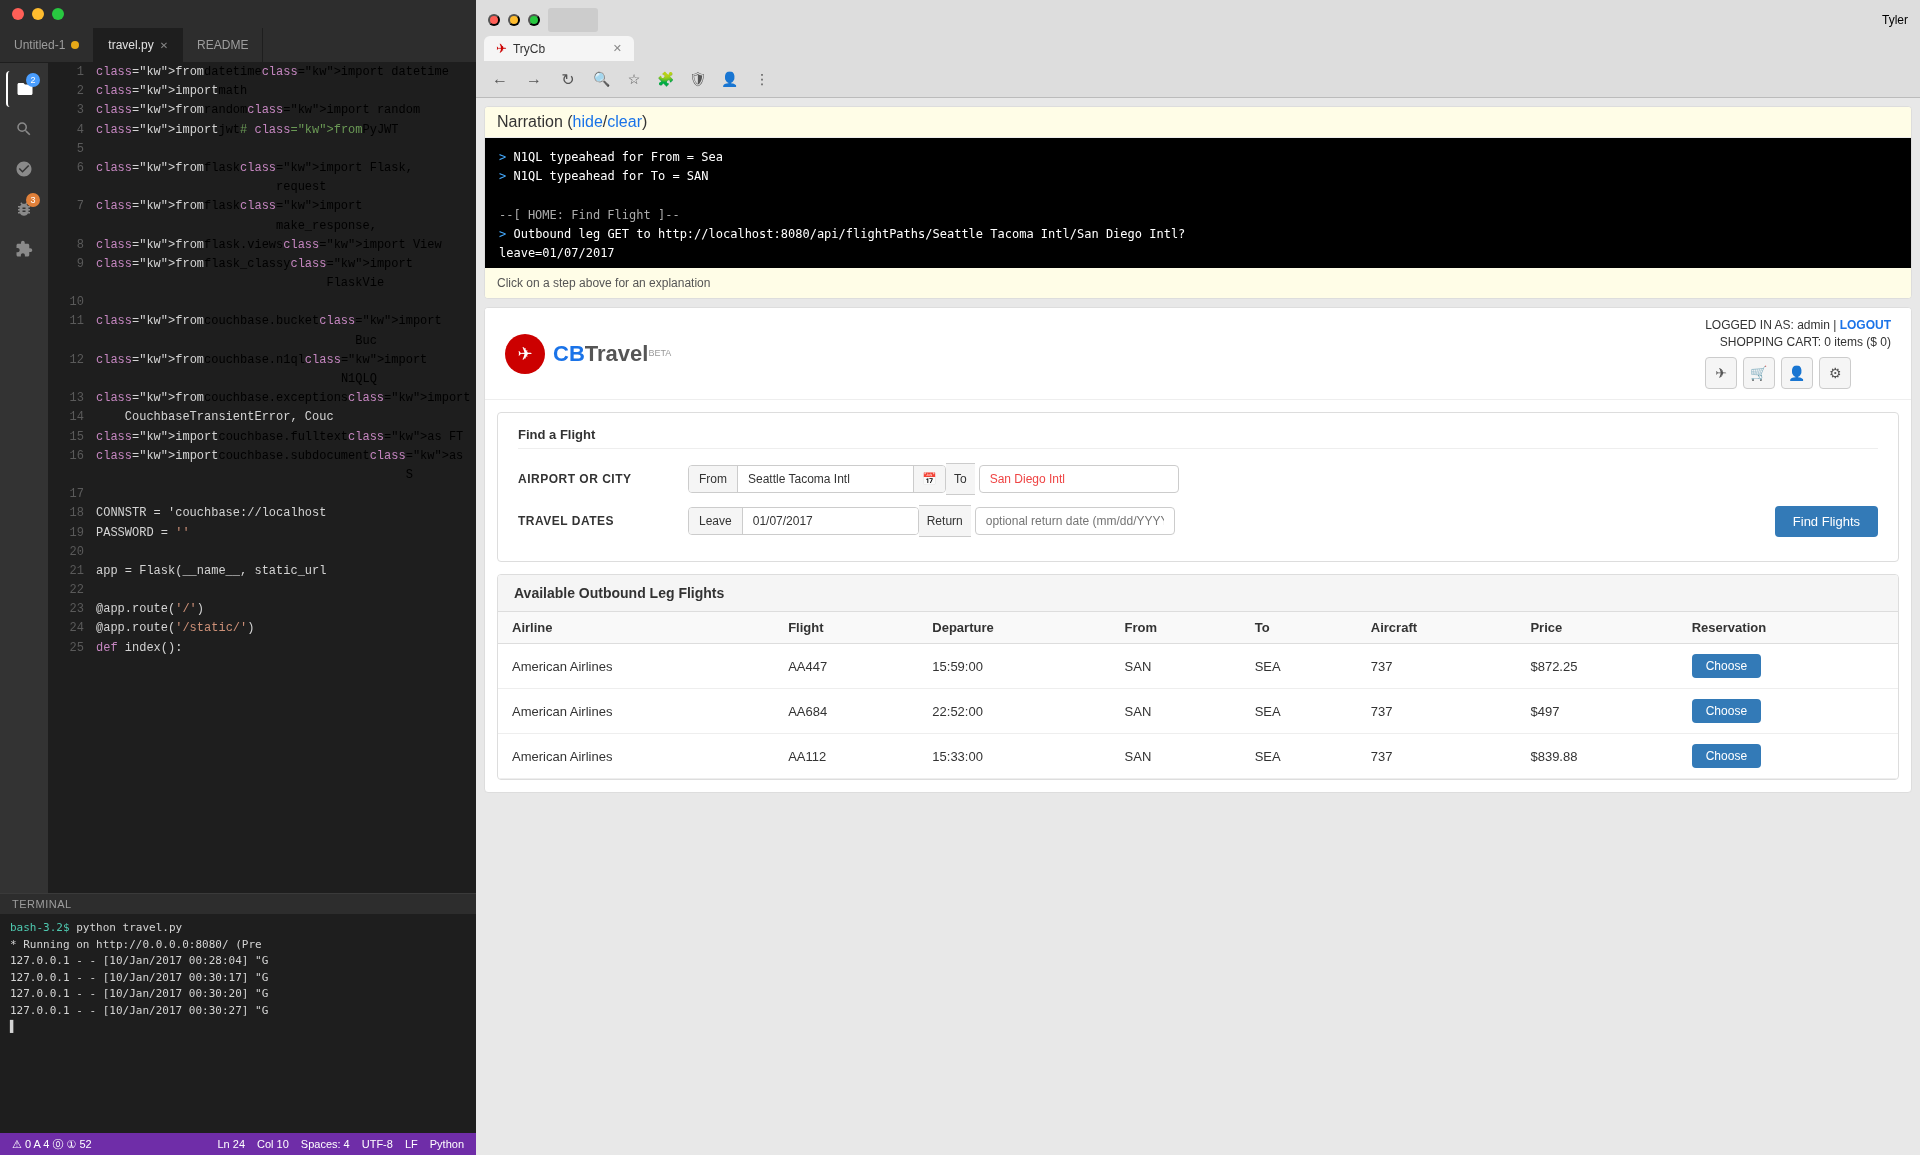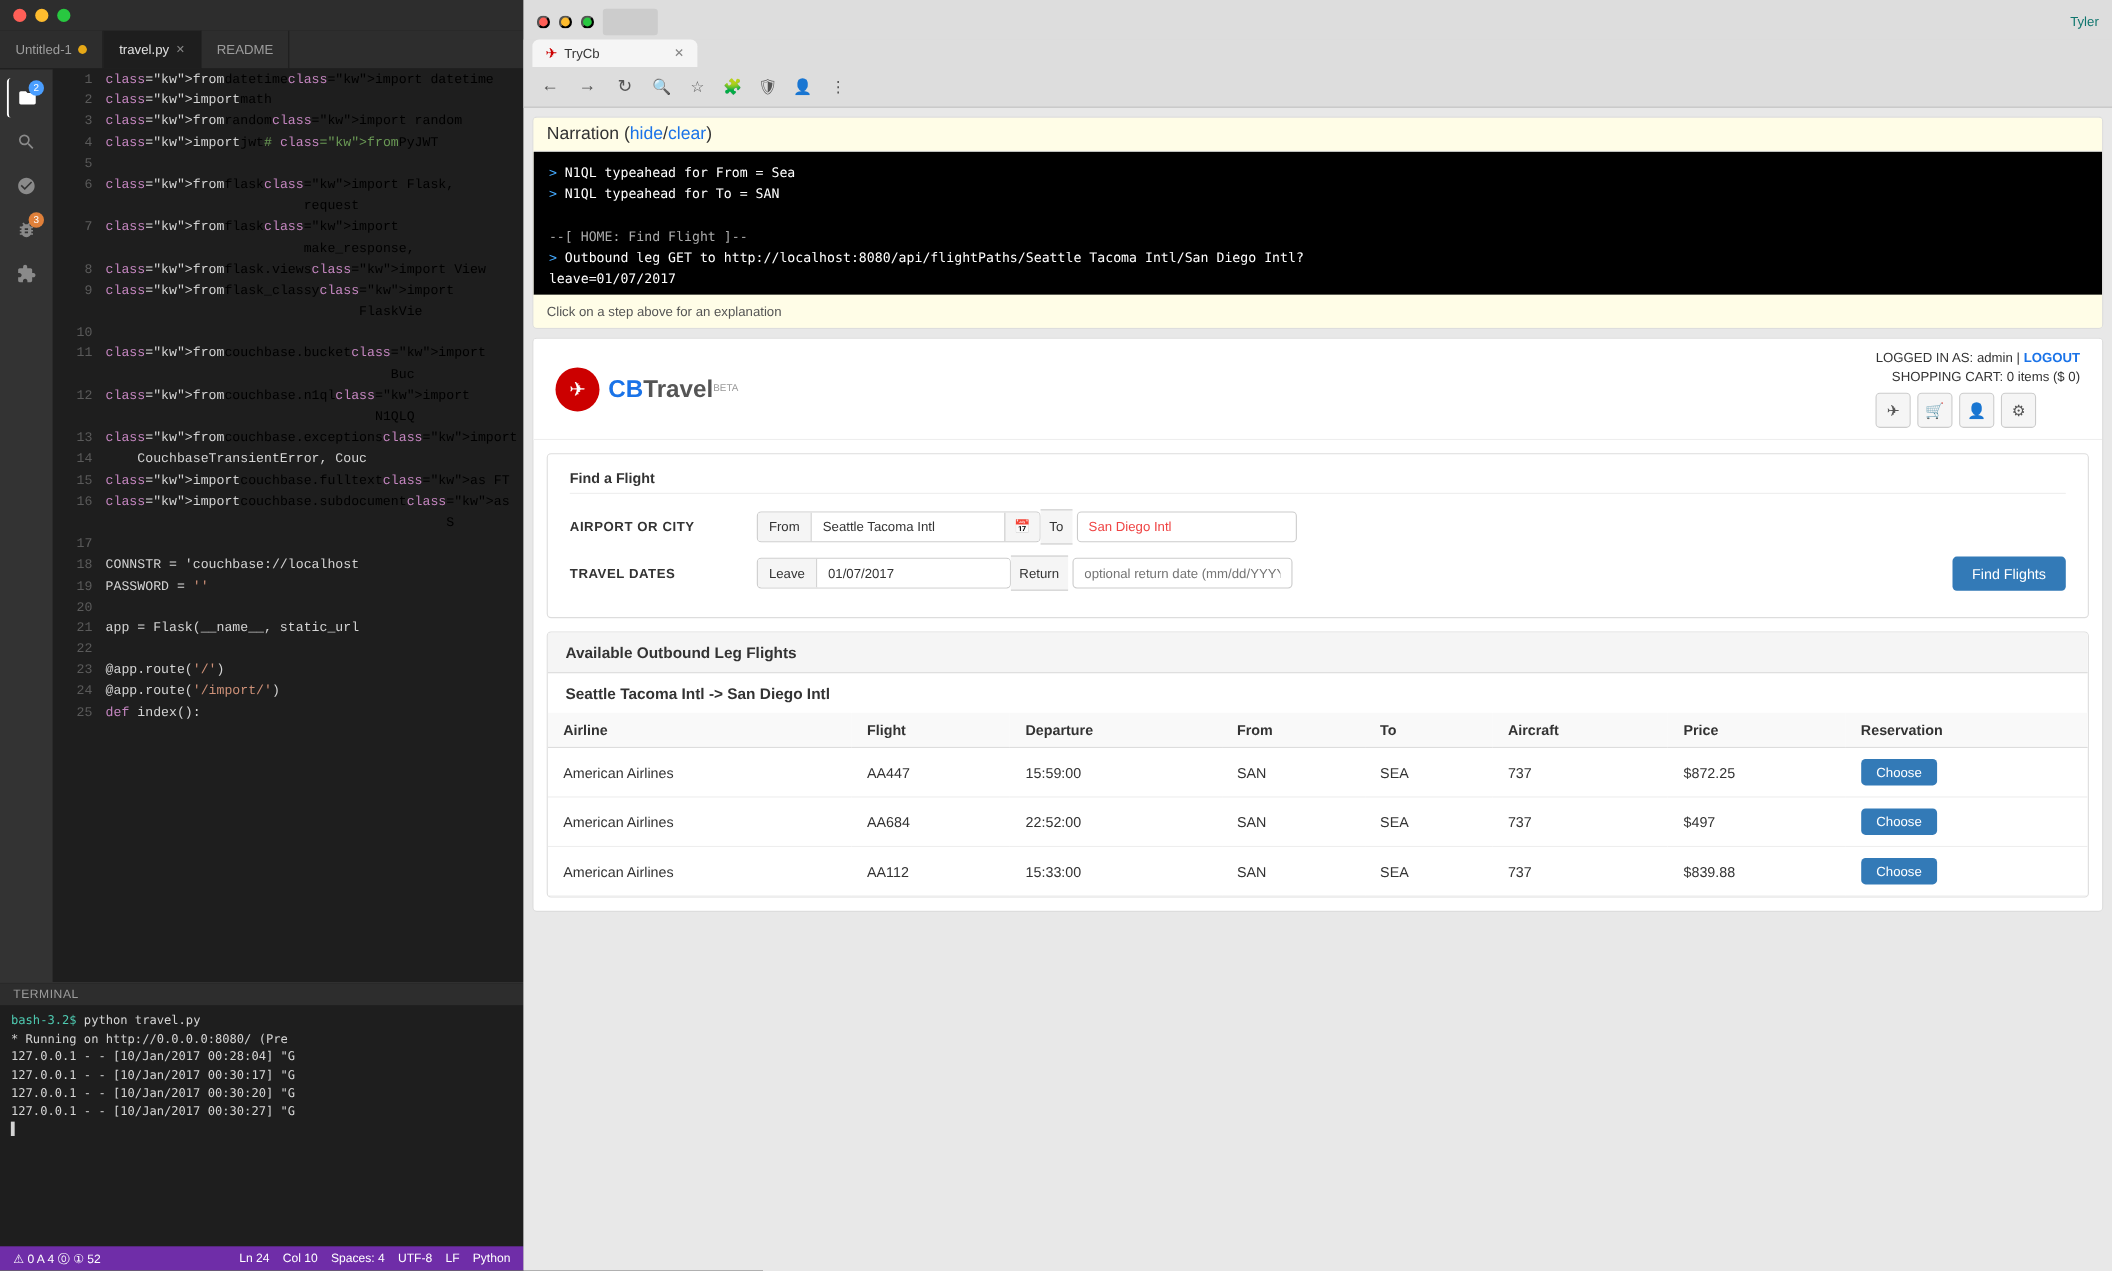--- a/index.html
+++ b/index.html
@@ -163,21 +163,21 @@
       display: flex;
       align-items: center;
       padding: 8px 12px 4px;
       gap: 8px;
     }
     .browser-controls { display: flex; gap: 8px; }
     .browser-btn { width: 12px; height: 12px; border-radius: 50%; cursor: pointer; }
     .b-close { background: #ff5f57; }
     .b-min { background: #febc2e; }
     .b-max { background: #28c840; }
-    .browser-user { margin-left: auto; font-size: 12px; color: #0f766e; font-weight: 500; }
+    .browser-user { margin-left: auto; font-size: 12px; color: #000000; font-weight: 500; }
 
     .tab-row {
       display: flex;
       align-items: stretch;
       padding: 0 8px;
       gap: 2px;
       background: #ddd;
     }
     .browser-tab {
       background: #f5f5f5;
@@ -561,21 +561,21 @@
         <div class="code-line">
           <span class="line-num">22</span>
           <span class="code-content">&nbsp;</span>
         </div>
         <div class="code-line">
           <span class="line-num">23</span>
           <span class="code-content">@app.route(<span class="str">'/'</span>)</span>
         </div>
         <div class="code-line">
           <span class="line-num">24</span>
-          <span class="code-content">@app.route(<span class="str">'/import/'</span>)</span>
+          <span class="code-content">@app.route(<span class="str">'/static/'</span>)</span>
         </div>
         <div class="code-line">
           <span class="line-num">25</span>
           <span class="code-content"><span class="kw2">def</span> index():</span>
         </div>
       </div>
   </div>
 
   <div class="terminal-panel">
     <div class="terminal-header">
@@ -706,21 +706,20 @@
             </div>
             <div class="field-sep">Return</div>
             <input class="field-to" type="text" placeholder="optional return date (mm/dd/YYYY)" style="">
             <button class="find-flights-btn">Find Flights</button>
           </div>
         </div>
       </div>
 
       <div class="results-section">
         <div class="results-header">Available Outbound Leg Flights</div>
-        <div class="results-subtitle">Seattle Tacoma Intl -&gt; San Diego Intl</div>
         <table class="flights-table">
           <thead>
             <tr>
               <th>Airline</th>
               <th>Flight</th>
               <th>Departure</th>
               <th>From</th>
               <th>To</th>
               <th>Aircraft</th>
               <th>Price</th>

